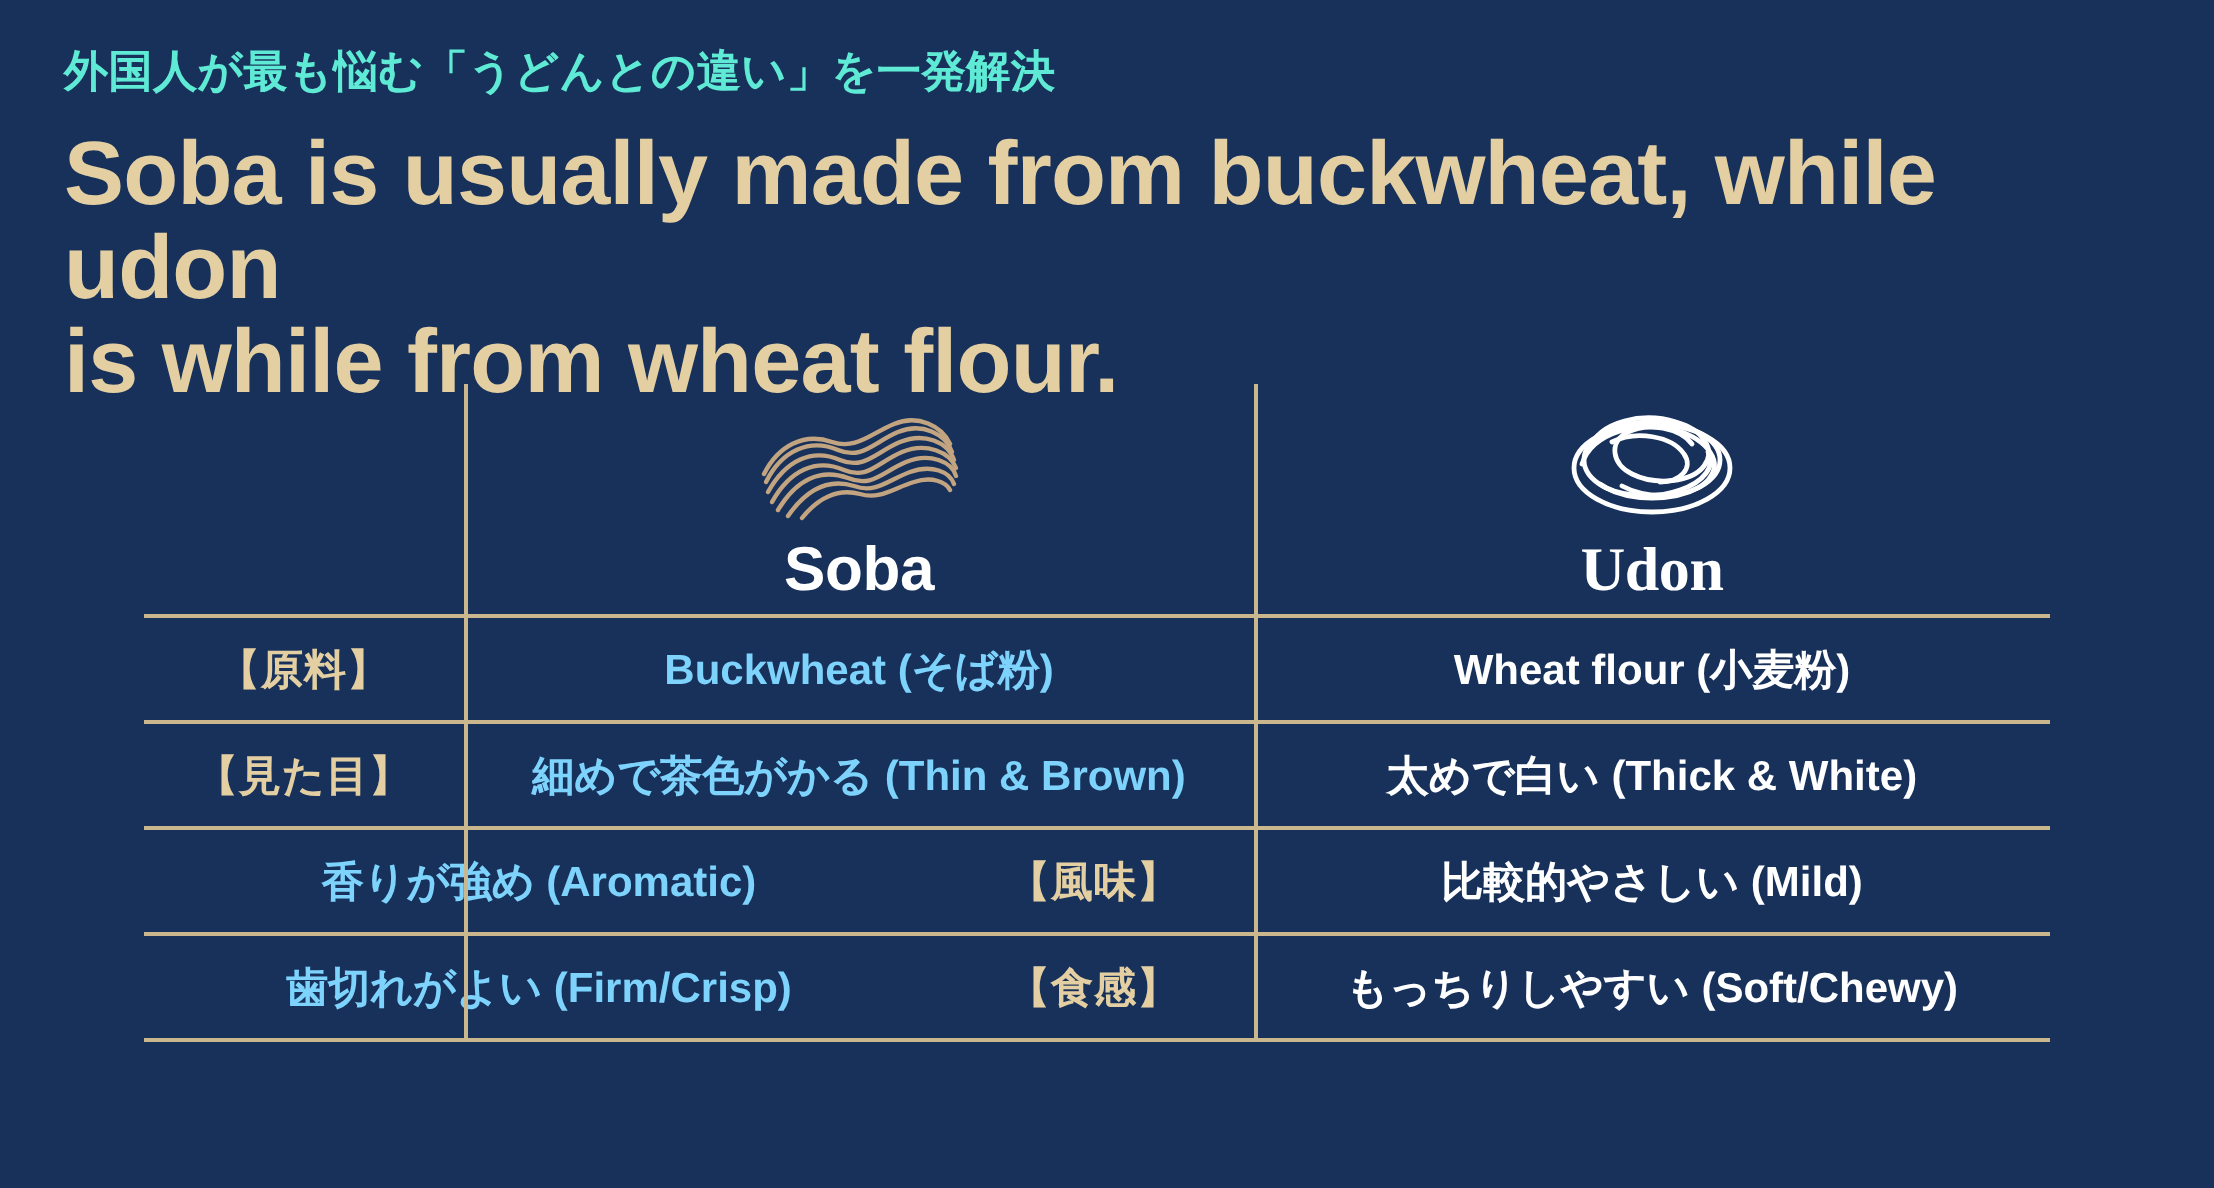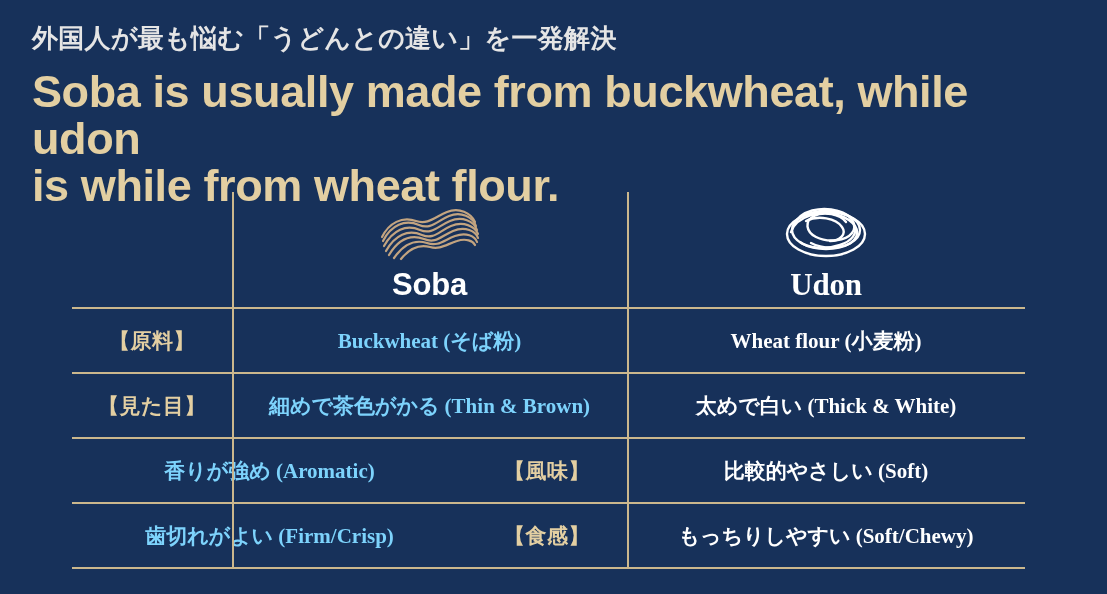--- a/index.html
+++ b/index.html
@@ -16,23 +16,23 @@
   }
 
   
   .header {
     position: absolute;
     left: 32px;
     top: 22px;
     right: 30px;
   }
   .kicker {
-    font-size: 26px;
-    font-weight: bold;
-    color: #e5e5e5;
+    font-size: 22px;
+    font-weight: bold;
+    color: #5eead4;
     letter-spacing: 0.3px;
     line-height: 1.25;
     white-space: nowrap;
   }
   .headline {
     margin-top: 13px;
     font-size: 45px;
     font-weight: bold;
     color: #e3cfa2;
     line-height: 1.05;
@@ -94,22 +94,21 @@
   }
 
   
   .hline {
     height: 2px;
     background: #cbb78d;
     width: 100%;
   }
   .trow {
     display: flex;
-    height: 63px;
-    font-family: Liberation Serif, serif;
+    height: 51px;
   }
   .td {
     display: flex;
     align-items: center;
     justify-content: center;
     box-sizing: border-box;
   }
   .td-label {
     flex: 0 0 160px;
     font-size: 21px;
@@ -191,21 +190,21 @@
     <div class="trow">
       <div class="td td-label">【見た目】</div>
       <div class="td td-soba">細めで茶色がかる (Thin &amp; Brown)</div>
       <div class="td td-udon">太めで白い (Thick &amp; White)</div>
     </div>
 
     <div class="hline"></div>
     <div class="trow">
       <div class="td td-soba">香りが強め (Aromatic)</div>
       <div class="td td-label">【風味】</div>
-      <div class="td td-udon">比較的やさしい (Soft)</div>
+      <div class="td td-udon">比較的やさしい (Mild)</div>
     </div>
 
     <div class="hline"></div>
     <div class="trow">
       <div class="td td-soba">歯切れがよい (Firm/Crisp)</div>
       <div class="td td-label">【食感】</div>
       <div class="td td-udon">もっちりしやすい (Soft/Chewy)</div>
     </div>
 
     <div class="hline"></div>

